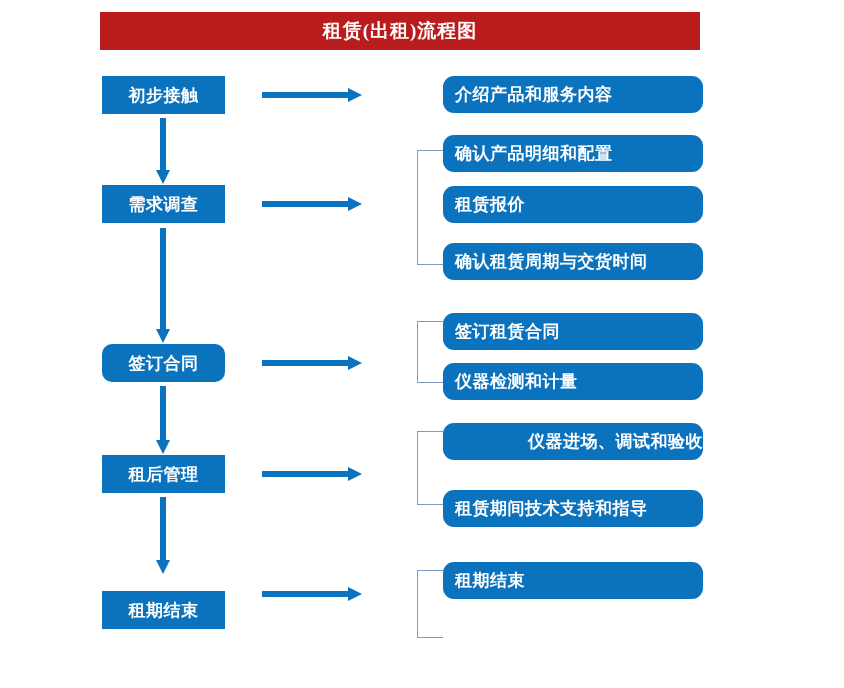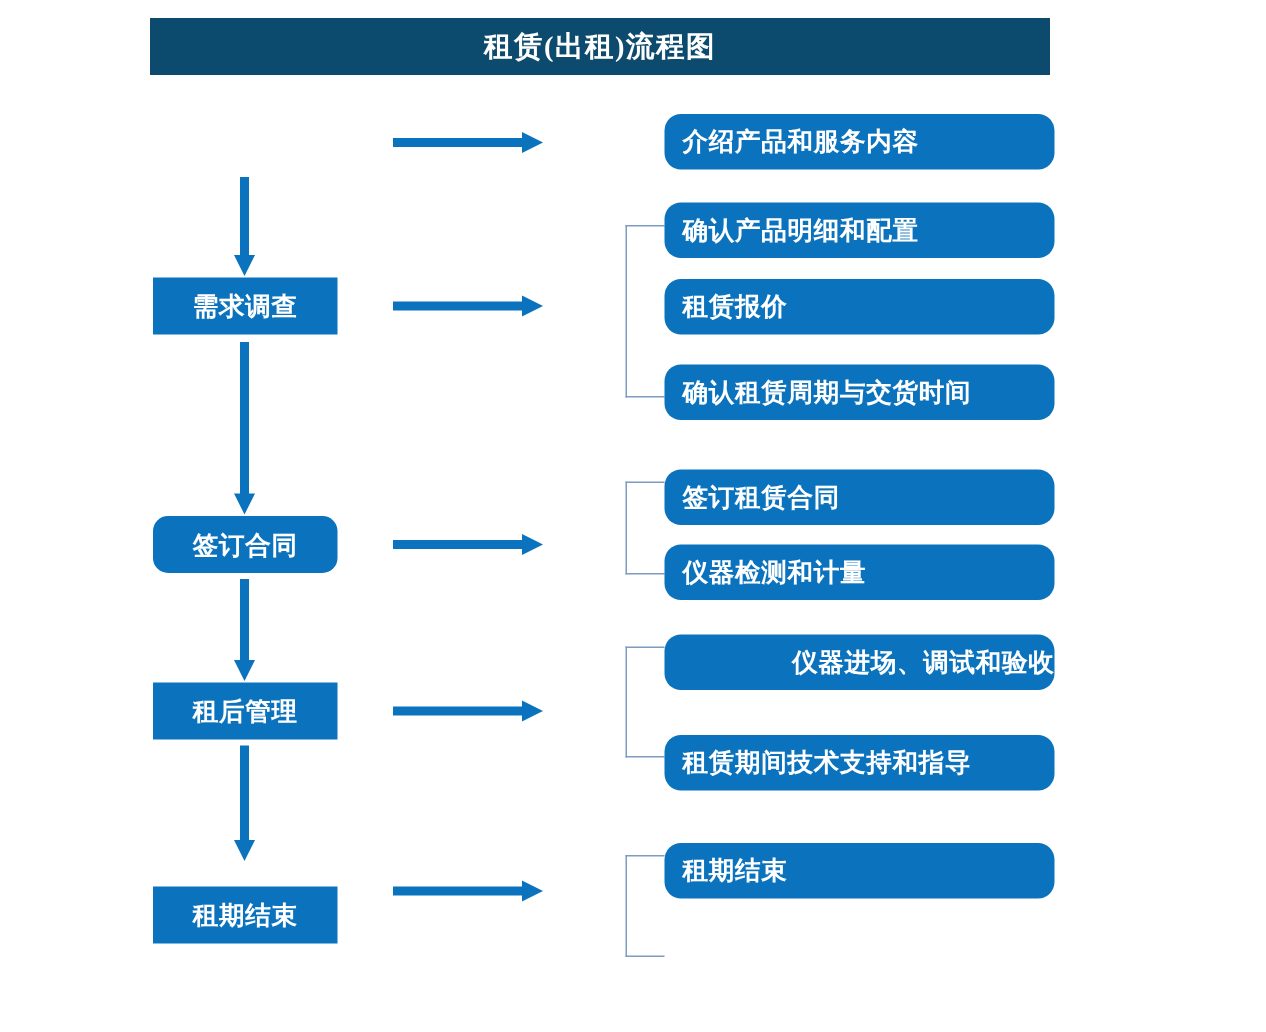--- a/index.html
+++ b/index.html
@@ -29,21 +29,21 @@
     align-items: center;
     box-sizing: border-box;
     letter-spacing: 0.5px;
   }
   .title-bar {
     position: absolute;
     left: 100px;
     top: 12px;
     width: 600px;
     height: 38px;
-    background: #0c4a6e;
+    background: #b91c1c;
     color: #ffffff;
     font-weight: bold;
     font-size: 19px;
     display: flex;
     align-items: center;
     justify-content: center;
     letter-spacing: 1px;
   }
   .stage-box {
     left: 102px;
@@ -80,20 +80,23 @@
   }
   svg { display: block; overflow: visible; }
 </style>
 </head>
 <body>
 
 <div id="canvas">
 
   <div class="title-bar">租赁(出租)流程图</div>
 
+  <div class="box stage-box" style="top:76px;">
+    <span>初步接触</span>
+  </div>
   <div class="box stage-box" style="top:185px;">
     <span>需求调查</span>
   </div>
   <div class="box stage-box" style="top:344px;border-radius:10px;">
     <span>签订合同</span>
   </div>
   <div class="box stage-box" style="top:455px;">
     <span>租后管理</span>
   </div>
   <div class="box stage-box" style="top:575px;margin-top:16px;">

